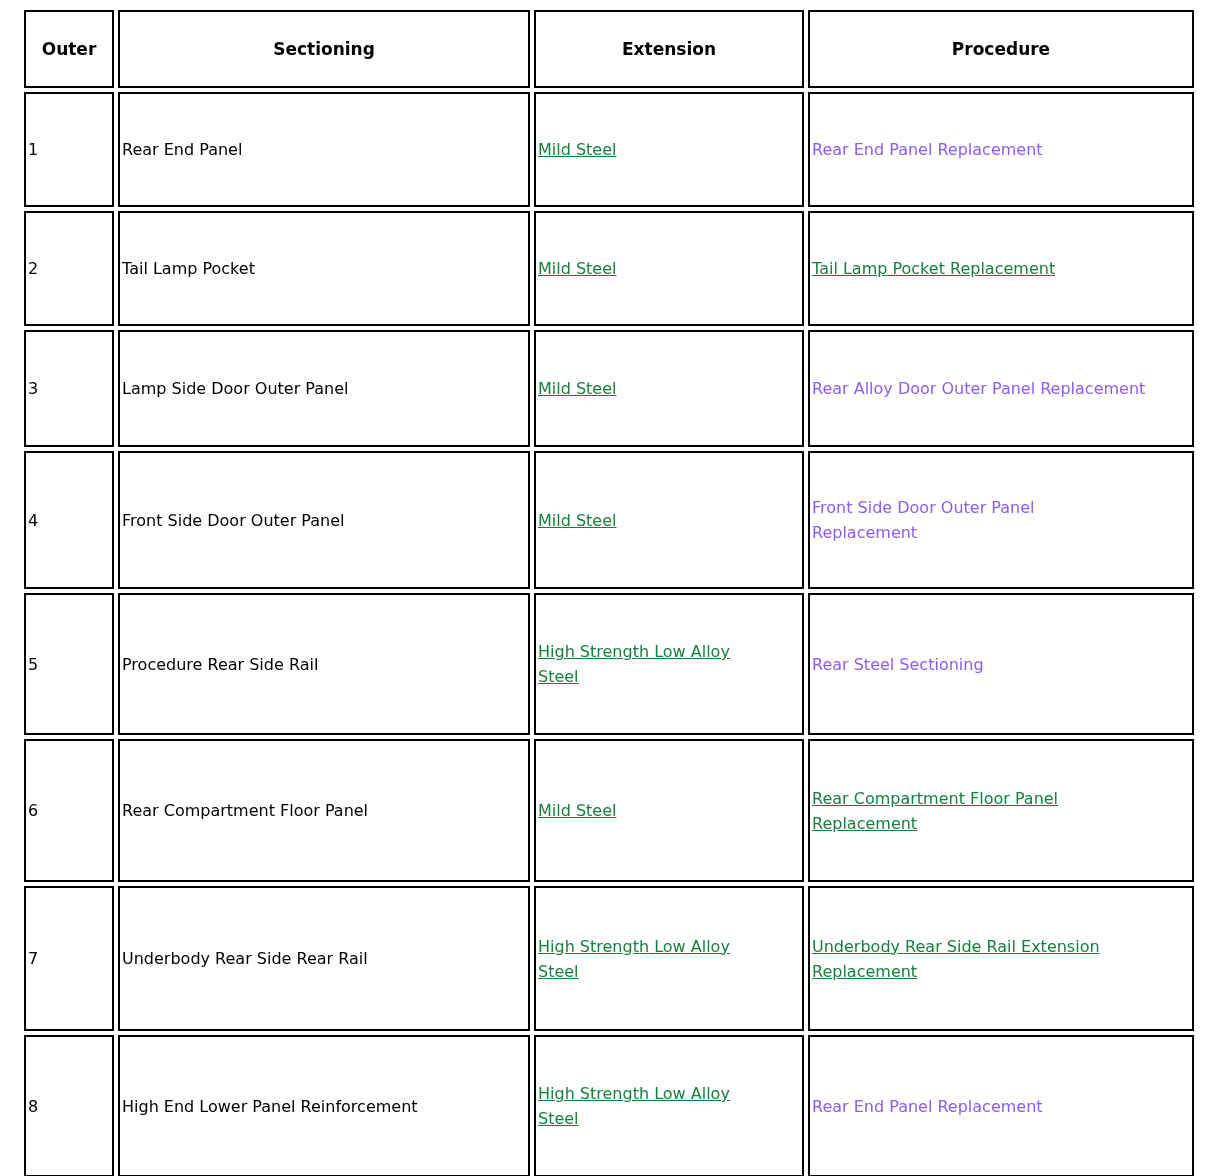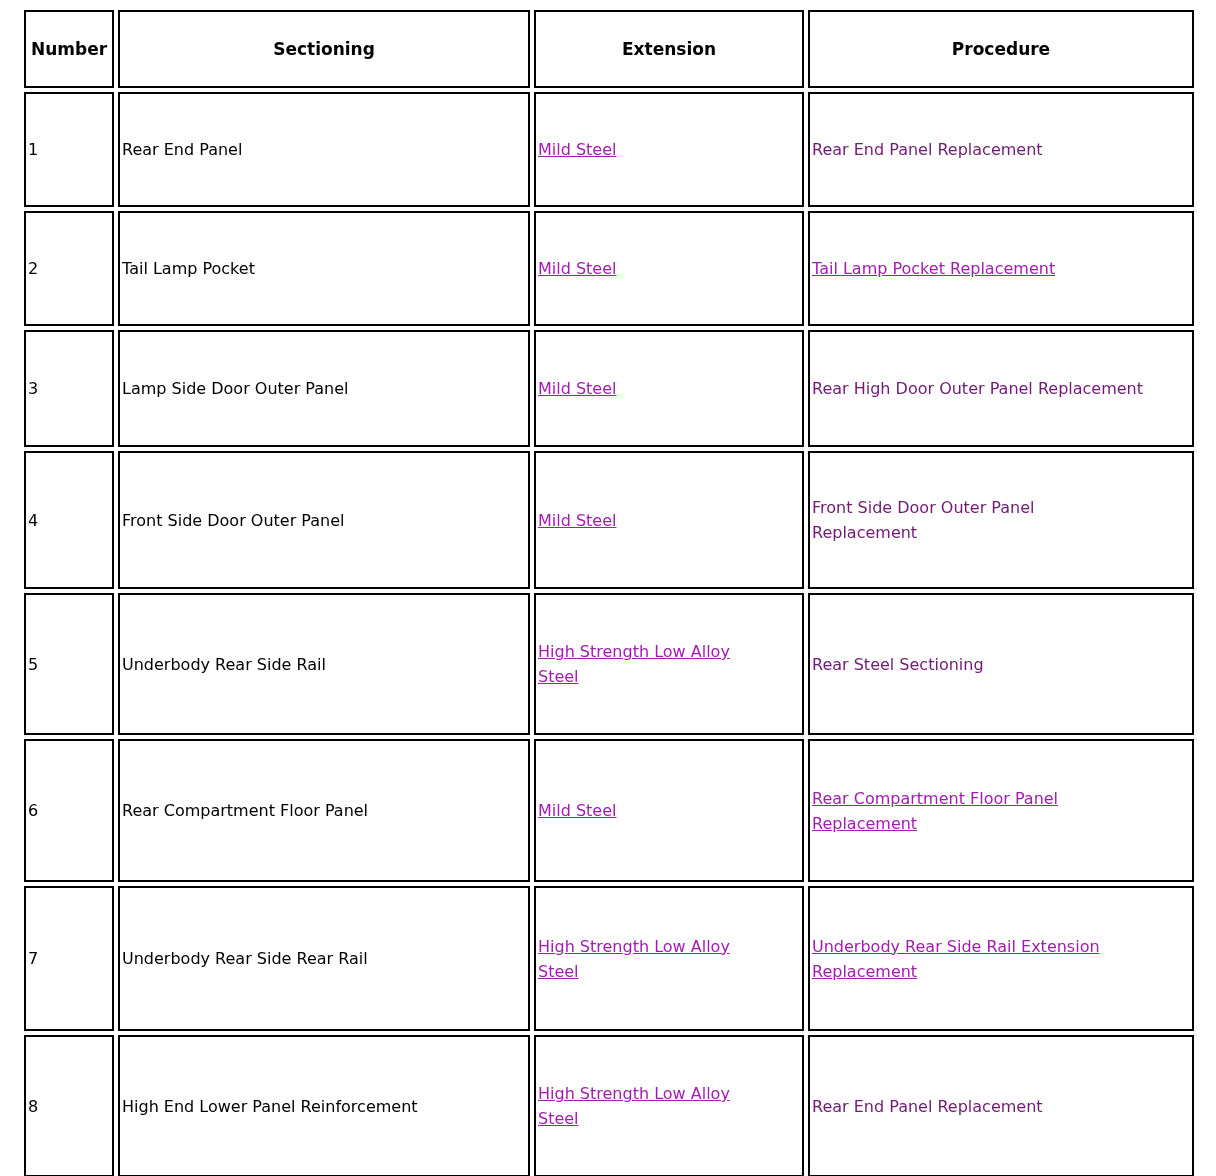--- a/index.html
+++ b/index.html
@@ -34,25 +34,25 @@
     white-space: nowrap;
   }
   table.parts td {
     font-size: 16px;
     line-height: 25px;
     text-align: left;
     white-space: pre-line;
   }
   td.num { text-align: center; white-space: nowrap; }
   .link {
-    color: #a21caf;
+    color: #15803d;
     text-decoration: underline;
     cursor: pointer;
   }
-  .plain { color: #701a75; text-decoration: none; }
+  .plain { color: #8b5cf6; text-decoration: none; }
   
   tr.rh-head th { height: 78px; }
   tr.rh-1 td { height: 115px; }
   tr.rh-2 td { height: 115px; }
   tr.rh-3 td { height: 117px; }
   tr.rh-4 td { height: 138px; }
   tr.rh-5 td { height: 142px; }
   tr.rh-6 td { height: 143px; }
   tr.rh-7 td { height: 145px; }
   tr.rh-8 td { height: 142px; }
@@ -62,21 +62,21 @@
 
 <table class="parts">
   <colgroup>
     <col style="width:90px">
     <col style="width:412px">
     <col style="width:270px">
     <col style="width:386px">
   </colgroup>
   <thead>
     <tr class="rh-head">
-      <th>Number</th>
+      <th>Outer</th>
       <th>Sectioning</th>
       <th>Extension</th>
       <th>Procedure</th>
     </tr>
   </thead>
   <tbody>
     <tr class="rh-1">
       <td class="num">1</td>
       <td>Rear End Panel</td>
       <td><a class="link">Mild Steel</a></td>
@@ -85,32 +85,32 @@
     <tr class="rh-2">
       <td class="num">2</td>
       <td>Tail Lamp Pocket</td>
       <td><a class="link">Mild Steel</a></td>
       <td><a class="link">Tail Lamp Pocket Replacement</a></td>
     </tr>
     <tr class="rh-3">
       <td class="num">3</td>
       <td>Lamp Side Door Outer Panel</td>
       <td><a class="link">Mild Steel</a></td>
-      <td><span class="plain">Rear High Door Outer Panel Replacement</span></td>
+      <td><span class="plain">Rear Alloy Door Outer Panel Replacement</span></td>
     </tr>
     <tr class="rh-4">
       <td class="num">4</td>
       <td>Front Side Door Outer Panel</td>
       <td><a class="link">Mild Steel</a></td>
       <td><span class="plain">Front Side Door Outer Panel
 Replacement</span></td>
     </tr>
     <tr class="rh-5">
       <td class="num">5</td>
-      <td>Underbody Rear Side Rail</td>
+      <td>Procedure Rear Side Rail</td>
       <td><a class="link">High Strength Low Alloy
 Steel</a></td>
       <td><span class="plain">Rear Steel Sectioning</span></td>
     </tr>
     <tr class="rh-6">
       <td class="num">6</td>
       <td>Rear Compartment Floor Panel</td>
       <td><a class="link">Mild Steel</a></td>
       <td><a class="link">Rear Compartment Floor Panel
 Replacement</a></td>

